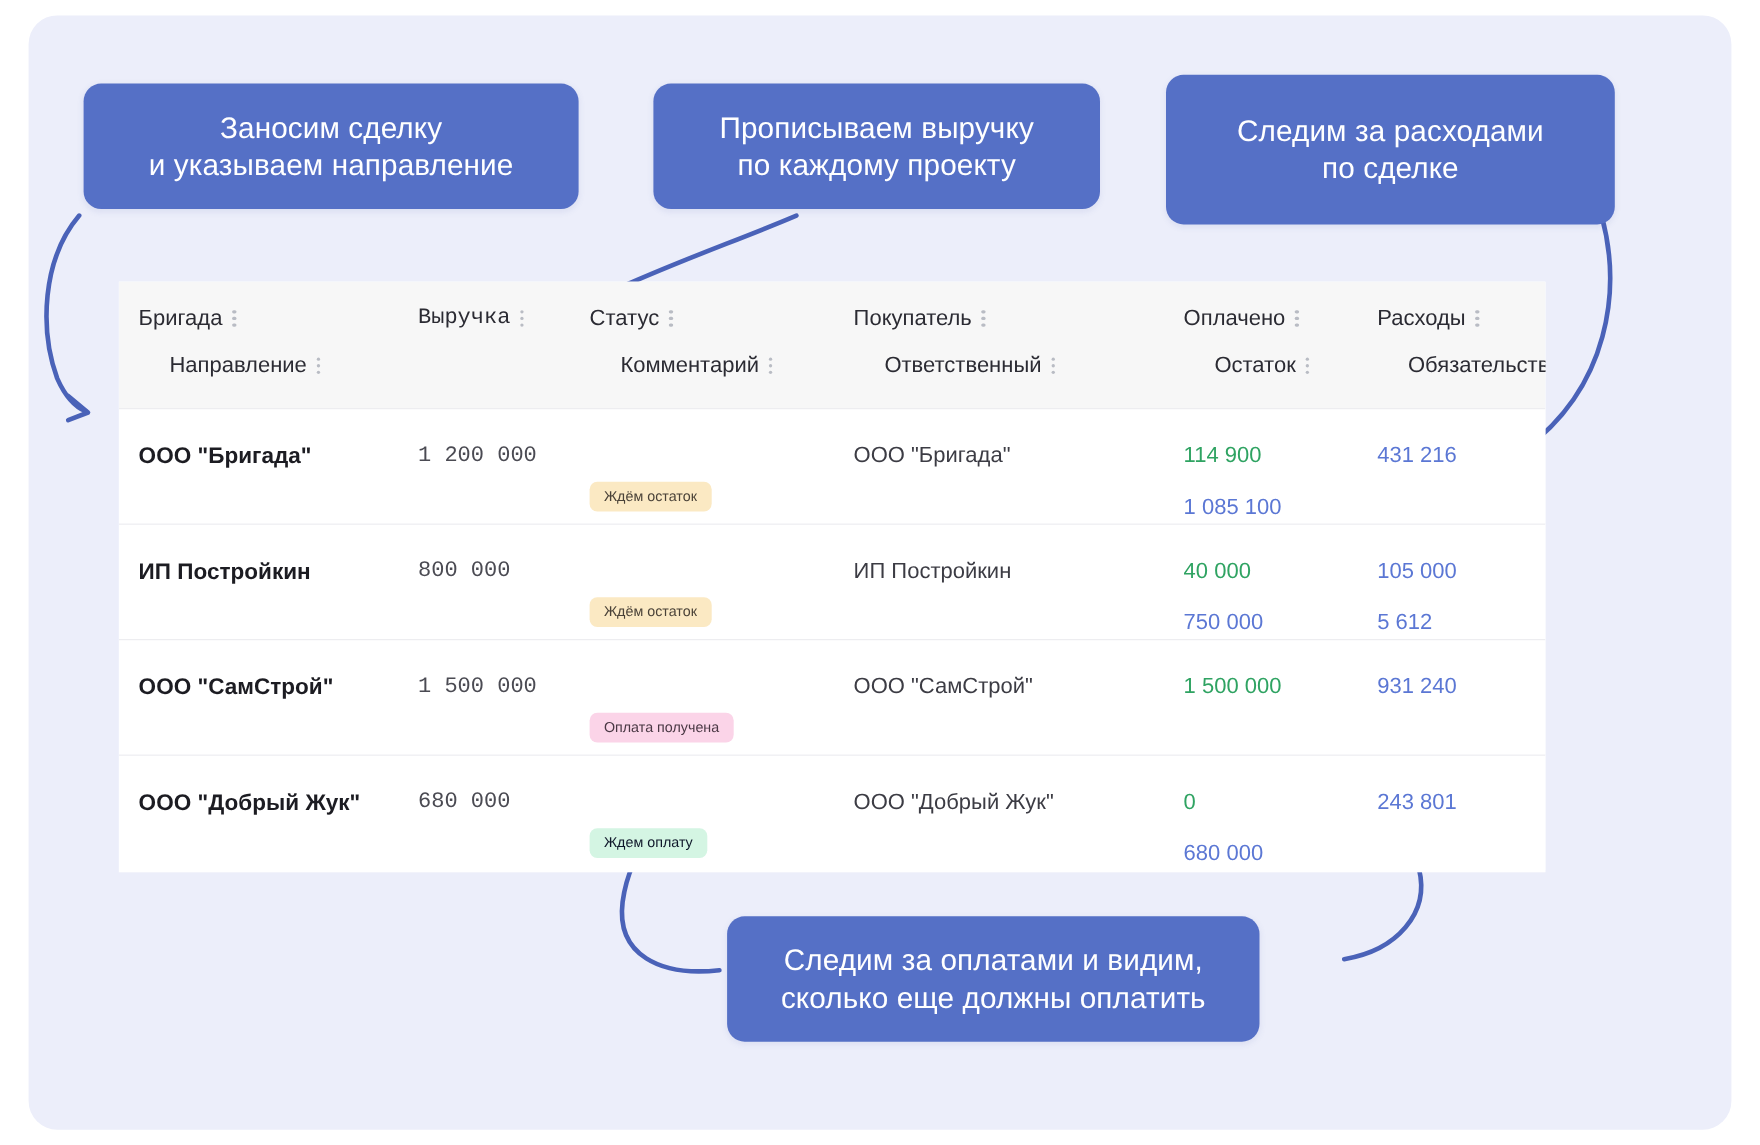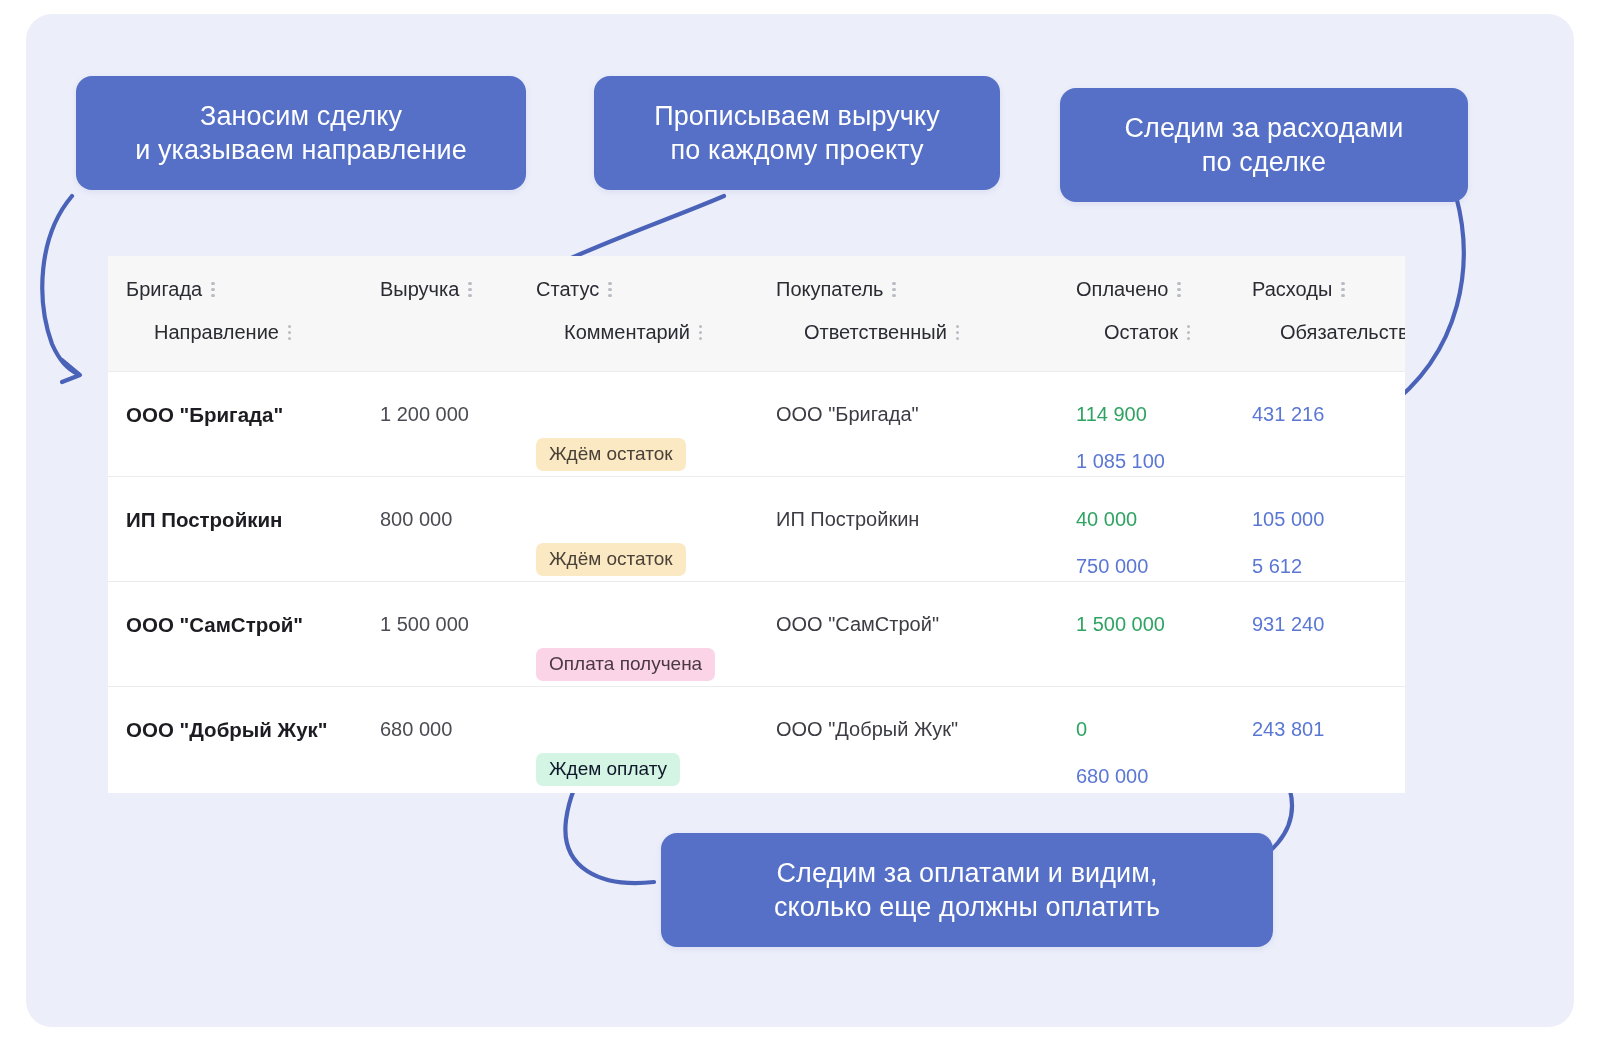--- a/index.html
+++ b/index.html
@@ -55,22 +55,22 @@
     justify-content: center;
     line-height: 1.27;
     font-size: 27px;
     letter-spacing: 0.1px;
     padding: 8px 22px;
     box-shadow: 0 2px 6px rgba(70,90,170,0.10);
   }
 
   #callout-1 { left: 76px;   top: 76px;  width: 450px; height: 114px; }
   #callout-2 { left: 594px;  top: 76px;  width: 406px; height: 114px; }
-  #callout-3 { left: 1060px; top: 88px;  width: 408px; height: 114px; }
-  #callout-4 { left: 661px;  top: 833px; width: 612px; height: 114px; }
+  #callout-3 { left: 1060px; top: 68px;  width: 408px; height: 136px; }
+  #callout-4 { left: 661px;  top: 833px; width: 484px; height: 114px; }
 
   
   .table-card {
     position: absolute;
     left: 108px;
     top: 256px;
     width: 1297px;
     height: 537px;
     background: #ffffff;
     overflow: hidden;
@@ -90,21 +90,21 @@
     font-size: 20px;
     color: #2b2b33;
     white-space: nowrap;
   }
 
   .hdr-row1 { top: 22px; }
   .hdr-row2 { top: 65px; margin-left: 28px; }
 
   
   .col-deal   { left: 18px; }
-  .col-rev    { left: 272px; }
+  .col-rev    { left: 272px; font-family: Liberation Mono, monospace; }
   .col-status { left: 428px; }
   .col-buyer  { left: 668px; }
   .col-paid   { left: 968px; }
   .col-exp    { left: 1144px; }
 
   .kebab {
     display: inline-flex;
     flex-direction: column;
     justify-content: space-between;
     height: 16px;
@@ -142,21 +142,21 @@
     color: #1c1c22;
     font-size: 20.5px;
   }
 
   .revenue { color: #4b4b53; }
 
   .badge {
     display: inline-block;
     border-radius: 7px;
     padding: 6px 13px 7px 13px;
-    font-size: 19px;
+    font-size: 13px;
     line-height: 1.05;
     margin-top: 44px;
   }
   .badge-amber  { background: #fbe9c3; color: #4a4238; }
   .badge-pink   { background: #fbd4e8; color: #4a3844; }
   .badge-mint   { background: #d4f5e3; color: #0f172a; }
 
   .badge-wrap { top: 22px; }
 
   .buyer { color: #3c3c44; }

